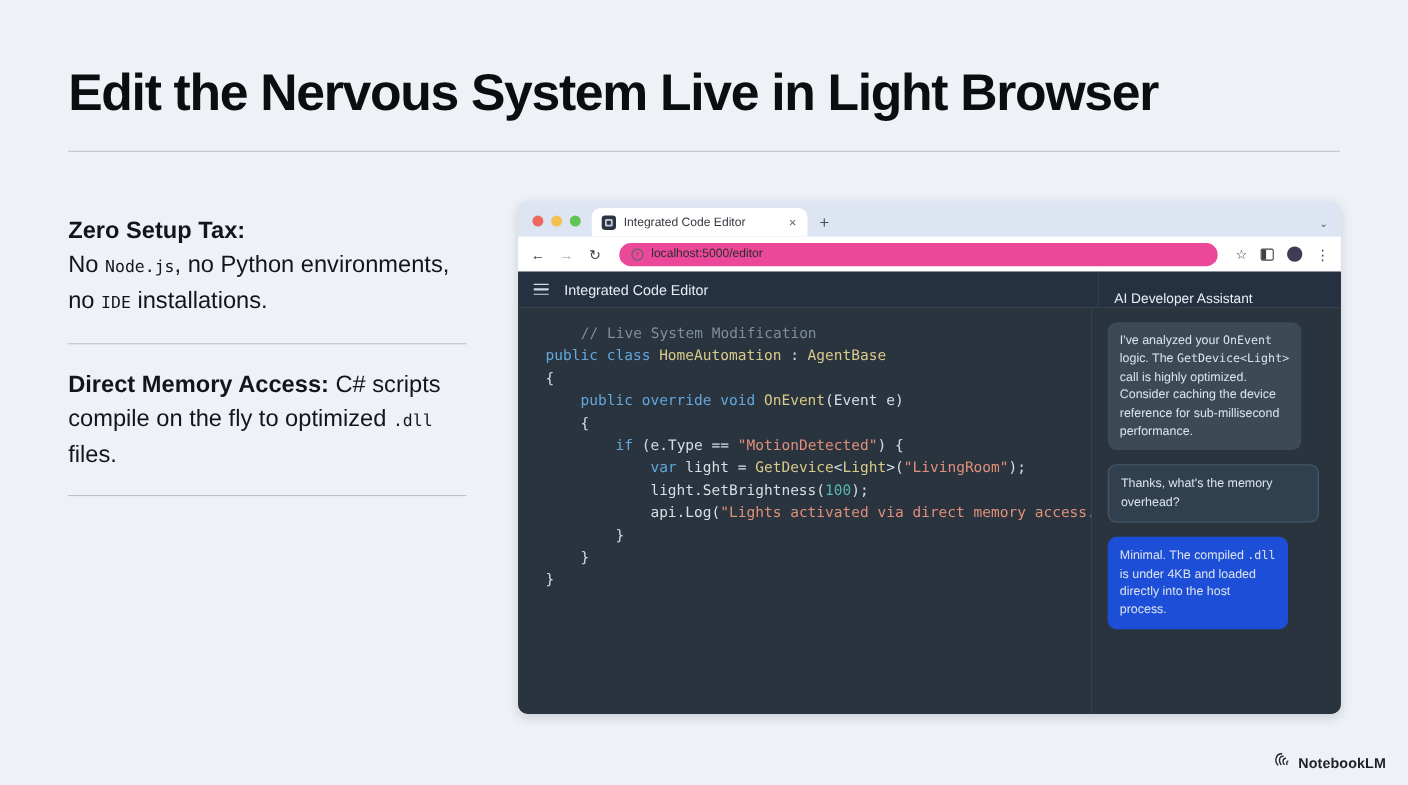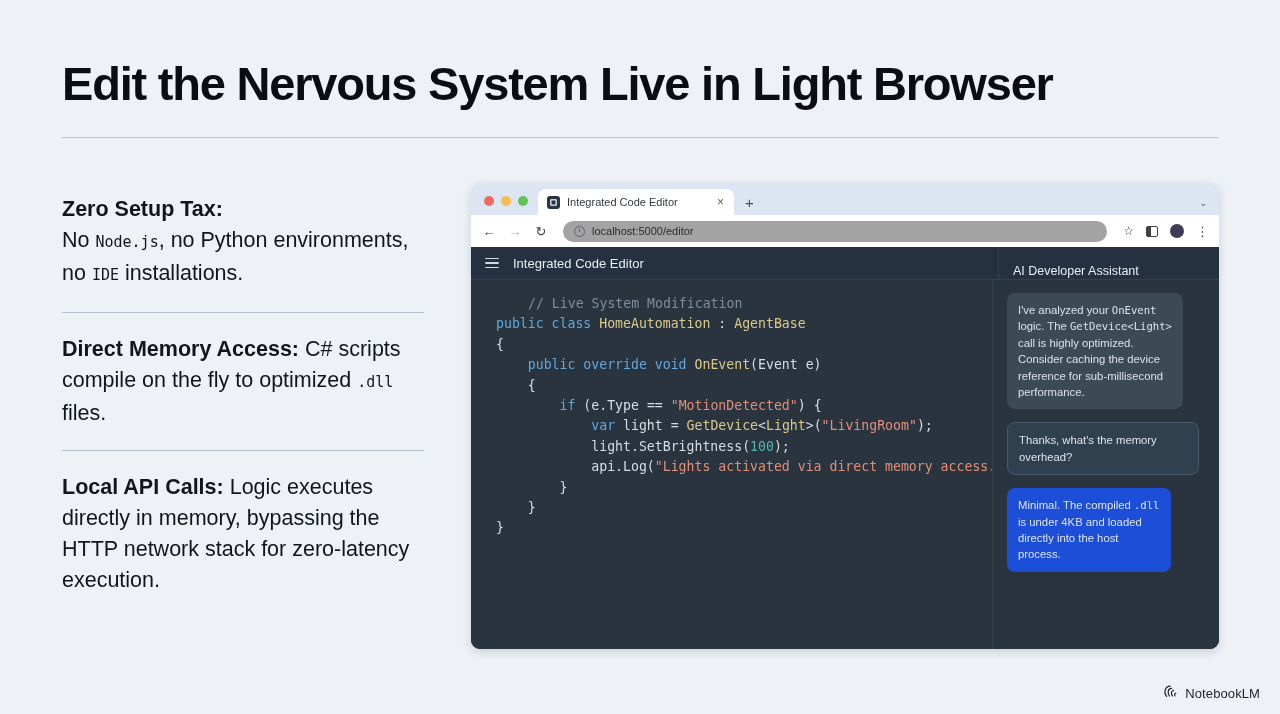--- a/index.html
+++ b/index.html
@@ -154,21 +154,21 @@
     color: #3c4248;
     line-height: 1;
     width: 14px;
     text-align: center;
     cursor: pointer;
   }
   .nav-btn.dim { color: #aab0b7; }
   .omnibox {
     flex: 1;
     height: 21px;
-    background: #a3a3a3;
+    background: #ec4899;
     border-radius: 11px;
     display: flex;
     align-items: center;
     gap: 7px;
     padding: 0 11px;
     margin-left: 3px;
     margin-right: 4px;
     max-width: 566px;
   }
   .omni-icon {
@@ -312,20 +312,21 @@
   }
 
   
   .brand {
     position: absolute;
     right: 20px;
     bottom: 12px;
     display: flex;
     align-items: center;
     gap: 6px;
+    font-weight: bold;
   }
   .brand-name {
     font-size: 13px;
     color: #1d2126;
     letter-spacing: .1px;
   }
 </style>
 </head>
 <body>
 
@@ -343,25 +344,20 @@
   <div class="feat-rule"></div>
 
   <div class="feature f2">
     <div class="feature-text">
       <b>Direct Memory Access:</b><span> C# scripts compile on the fly to optimized </span><span class="mono">.dll</span><span> files.</span>
     </div>
   </div>
 
   <div class="feat-rule"></div>
 
-  <div class="feature f3">
-    <div class="feature-text">
-      <b>Local API Calls:</b><span> Logic executes directly in memory, bypassing the HTTP network stack for zero-latency execution.</span>
-    </div>
-  </div>
 </div>
 
 <div class="browser">
 
   <div class="tabstrip">
     <div class="traffic">
       <span class="dot r"></span>
       <span class="dot y"></span>
       <span class="dot g"></span>
     </div>

